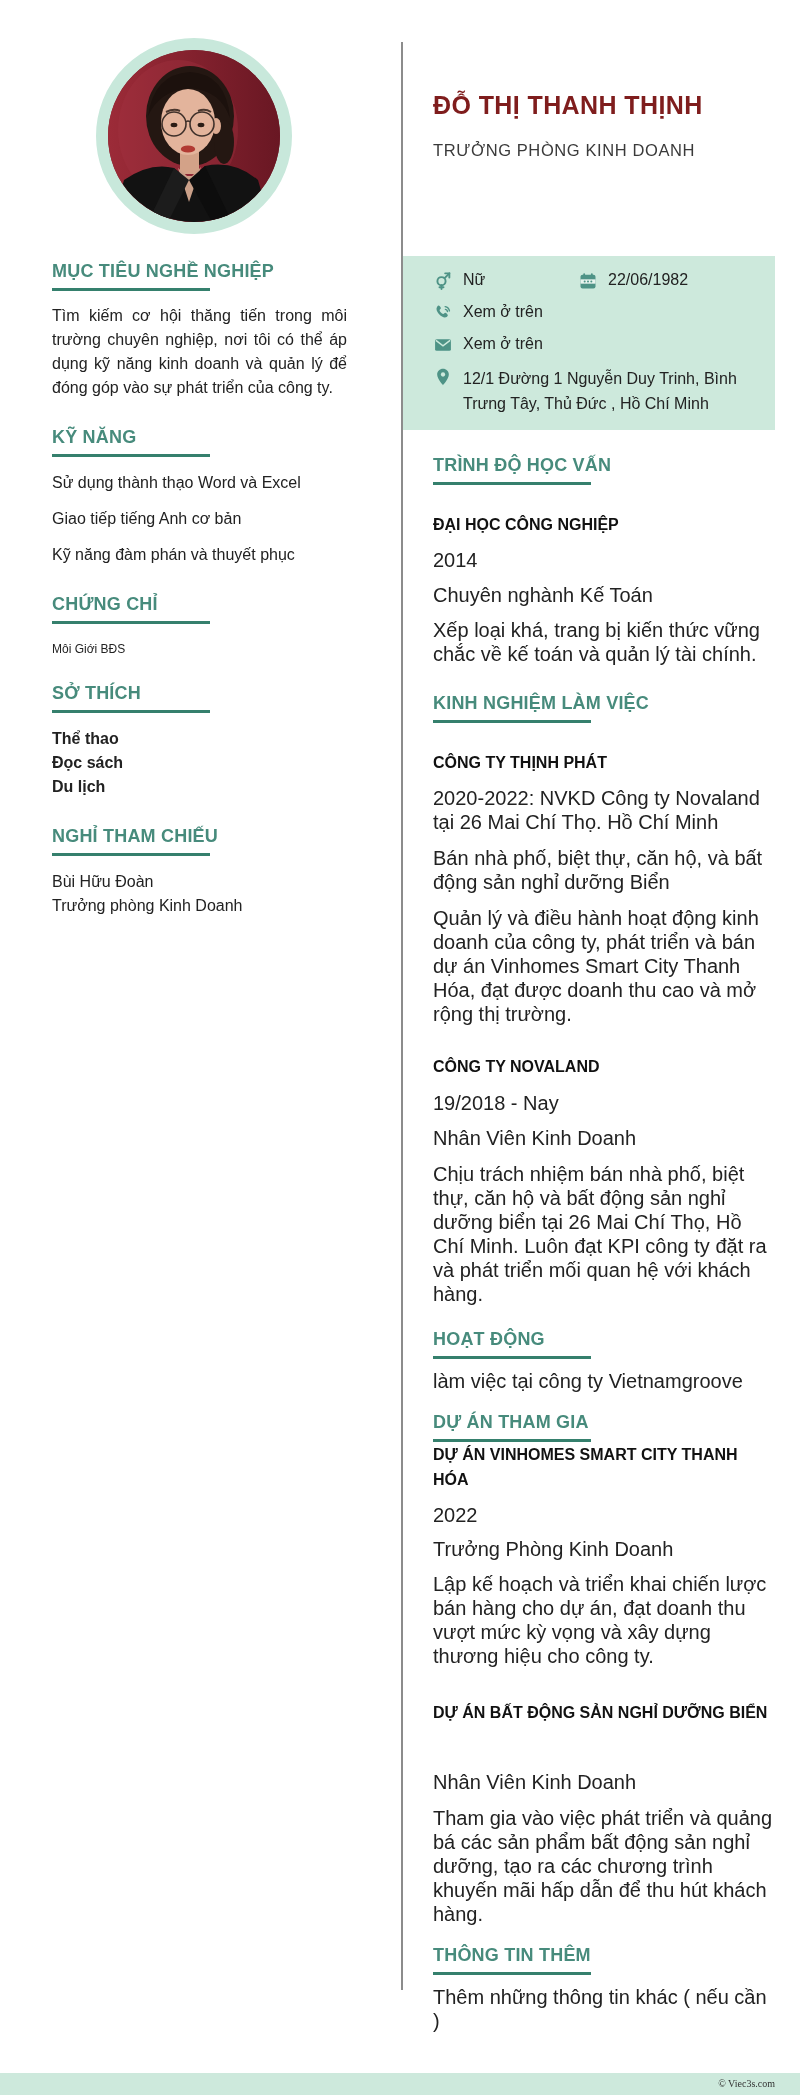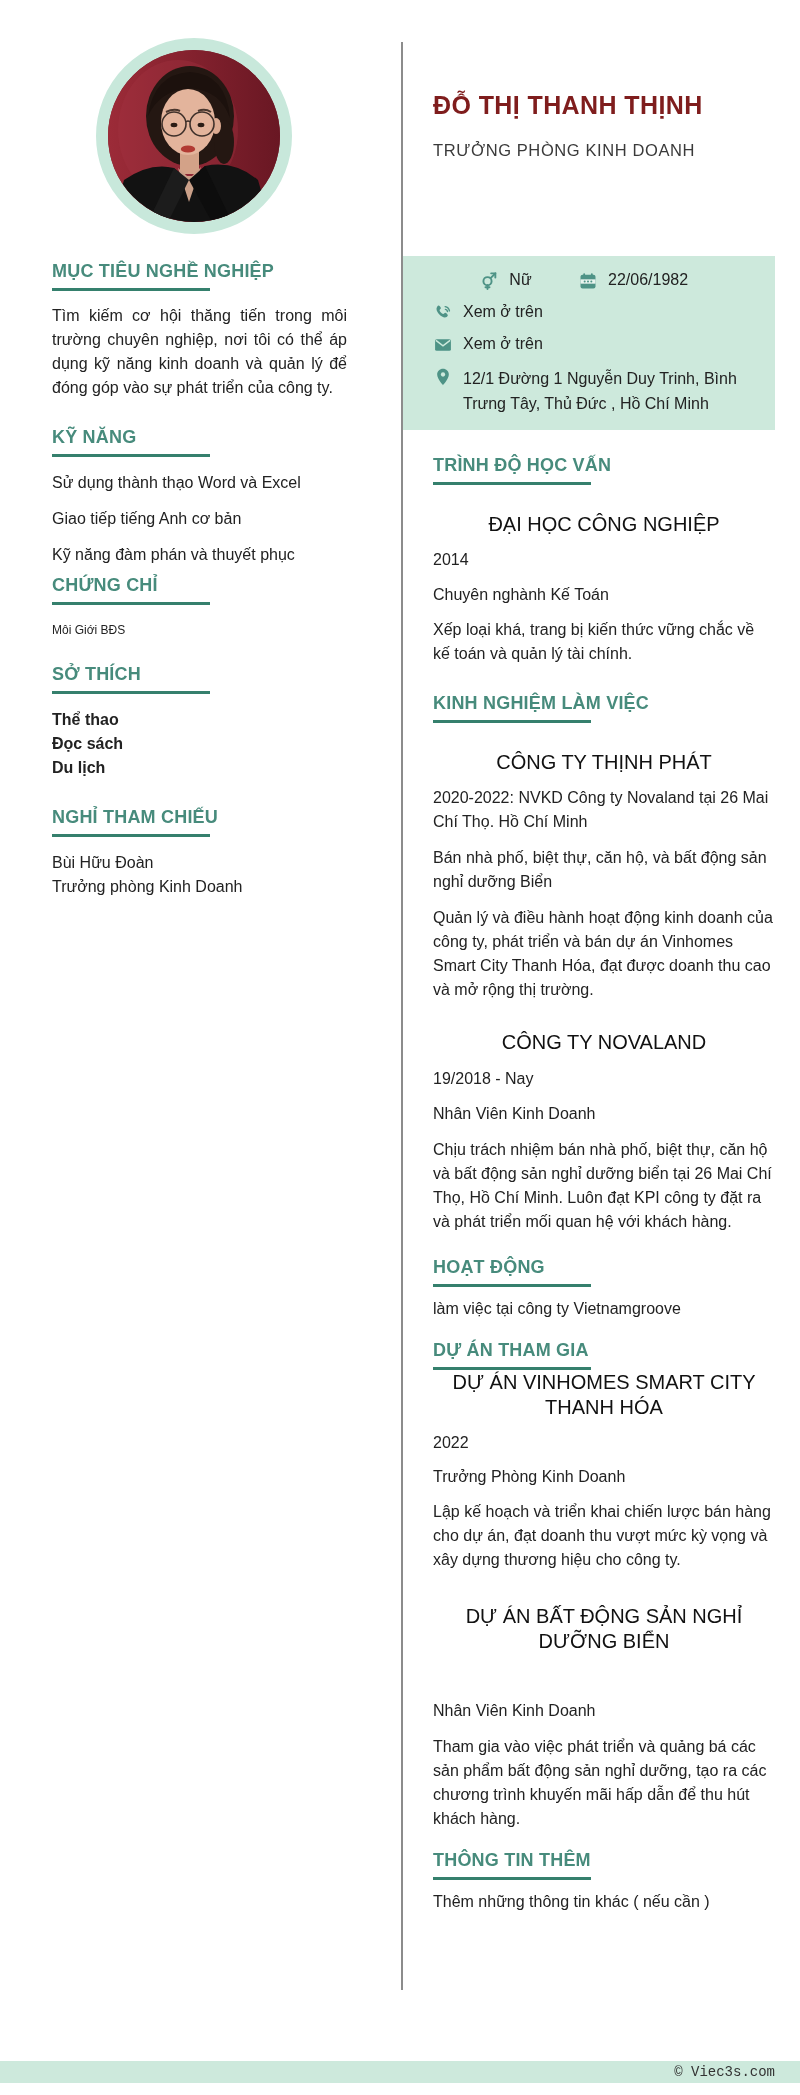--- a/index.html
+++ b/index.html
@@ -24,58 +24,58 @@
 
   
   .para{font-size:16px;line-height:24px;margin:0;color:#222;}
   .just{text-align:justify;}
 
   
   .l-obj-h{margin-top:26px;}
   .l-obj-p{margin-top:13px;}
   .l-skills-h{margin-top:26px;}
   .skill-item{font-size:16px;line-height:21px;margin-top:15px;}
-  .l-cert-h{margin-top:9px;}
+  .l-cert-h{margin-top:28px;}
   .cert-item{font-size:12px;line-height:21px;margin-top:15px;}
   .l-hob-h{margin-top:22px;}
   .hob-list{margin-top:14px;}
   .hob-item{font-size:16px;line-height:24px;font-weight:bold;}
   .l-ref-h{margin-top:26px;}
   .ref-list{margin-top:14px;}
   .ref-line{font-size:16px;line-height:24px;}
 
   
   .name{margin-top:88px;font-size:25px;line-height:34px;font-weight:bold;color:#7f1d1d;letter-spacing:.4px;}
   .cand-title{margin-top:18px;font-size:16.5px;line-height:20px;color:#3a3a3a;letter-spacing:.6px;}
 
   .contact-card{margin-top:96px;margin-left:-30px;background:#cde9dc;padding:14px 20px 14px 30px;}
   .c-row{display:flex;margin-bottom:11px;}
   .c-row:last-child{margin-bottom:0;}
-  .c-cell{display:flex;align-items:flex-start;justify-content:center;}
+  .c-cell{display:flex;align-items:flex-start;}
   .c-cell.first{width:145px;flex:none;}
   .c-icon{width:20px;height:20px;flex:none;margin-right:10px;margin-top:1px;}
   .c-icon svg{display:block;width:20px;height:20px;}
   .c-text{font-size:16px;line-height:20px;color:#222;}
   .c-addr{font-size:16px;line-height:25px;color:#222;max-width:300px;}
 
   .edu-h{margin-top:24px;}
   .exp-h{margin-top:26px;}
   .act-h{margin-top:22px;}
   .proj-h{margin-top:18px;}
   .more-h{margin-top:18px;}
 
-  .item-title{font-size:20px;line-height:25px;font-weight:normal;color:#111;margin:0;text-align:center;}
+  .item-title{font-size:16px;line-height:25px;font-weight:bold;color:#111;margin:0;}
   .mt27{margin-top:27px;} .mt28{margin-top:28px;} .mt32{margin-top:32px;} .mt17{}
-  .line{font-size:16px;line-height:24px;margin:0;color:#222;}
+  .line{font-size:20px;line-height:24px;margin:0;color:#222;}
   .mt9{margin-top:9px;} .mt10{margin-top:10px;} .mt11{margin-top:11px;} .mt12{margin-top:12px;}
   .year-blank{min-height:24px;}
 
   
-  .footer{position:absolute;left:0;bottom:12px;width:800px;height:22px;background:#cde9dc;box-sizing:border-box;
-          text-align:right;padding-right:25px;font-family:Liberation Mono, monospace;font-size:14px;line-height:22px;color:#333;}
+  .footer{position:absolute;left:0;bottom:0;width:800px;height:22px;background:#cde9dc;box-sizing:border-box;
+          text-align:right;padding-right:25px;font-family:Liberation Serif, serif;font-size:10px;line-height:22px;color:#333;}
 </style>
 </head>
 <body>
 
 <div class="divider"></div>
 
 <div class="left-col">
 
   <div class="photo">
     <svg viewBox="0 0 172 172">

